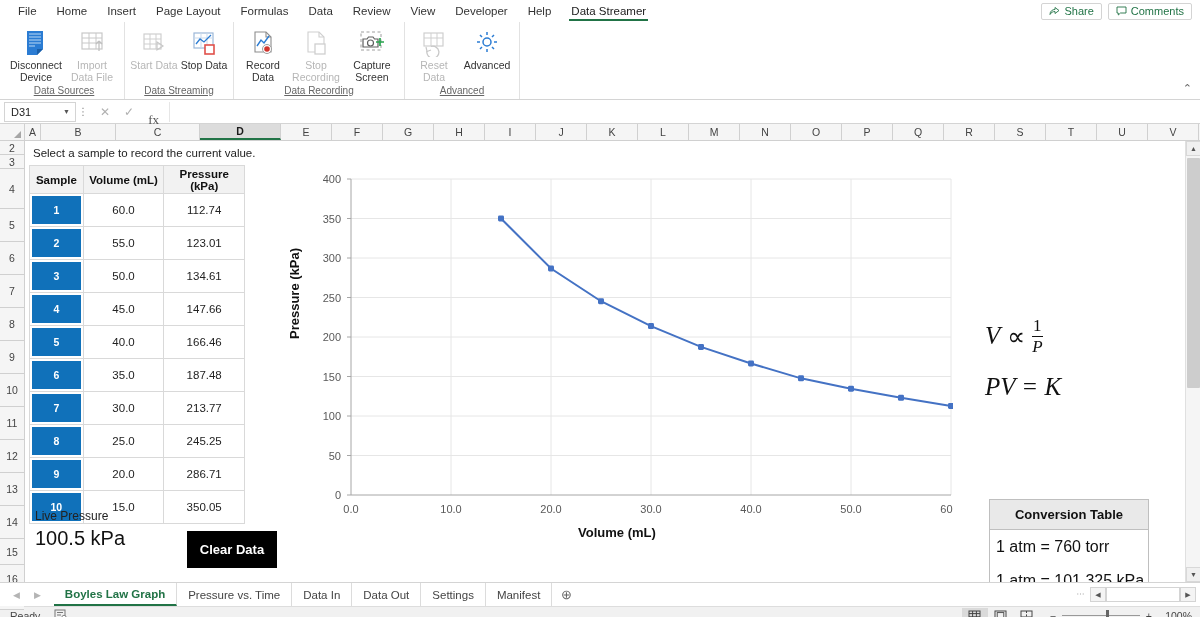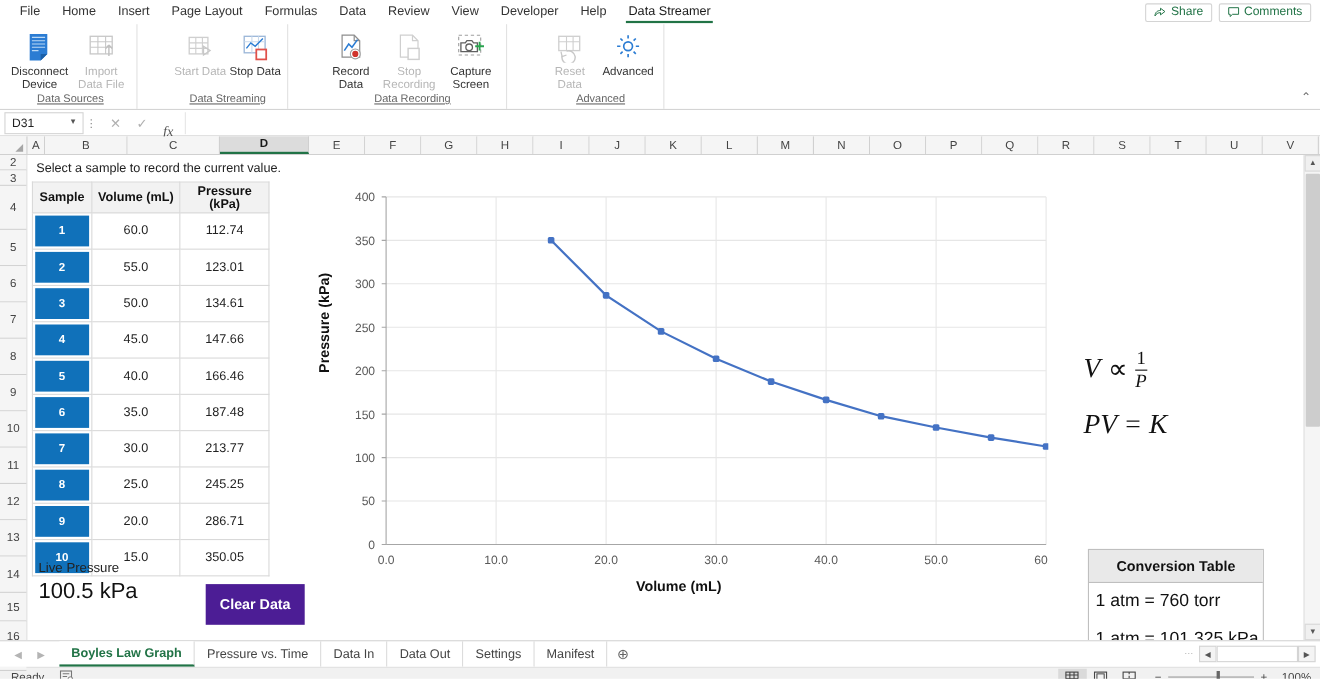--- a/index.html
+++ b/index.html
@@ -25,21 +25,21 @@
   .chip {
     display:flex; align-items:center; gap:4px; font-size:11px; color:#217346;
     border:1px solid #d4d4d4; border-radius:2px; padding:1px 7px; background:#fff;
     height:17px;
   }
   .chip svg { display:block; }
 
   
   .ribbon {
     height: 78px; border-bottom:1px solid #d4d4d4; background:#fff;
-    display:flex; align-items:stretch; padding-left:4px; position:relative;gap:28px;
+    display:flex; align-items:stretch; padding-left:4px; position:relative;
   }
   .rgroup { display:flex; flex-direction:column; border-right:1px solid #e2e2e2; padding:0 4px; }
   .rgroup:last-of-type { }
   .ritems { display:flex; align-items:flex-start; flex:1; padding-top:4px; }
   .rbtn {
     width:50px; display:flex; flex-direction:column; align-items:center;
     padding: 2px 1px 0; cursor:default;
   }
   .rbtn.wide { width:56px; }
   .rbtn .ico { height:30px; display:flex; align-items:center; justify-content:center; }
@@ -59,21 +59,21 @@
   }
   .namebox {
     width:72px; height:20px; margin-left:4px; border:1px solid #d4d4d4; background:#fff;
     font-size:11px; display:flex; align-items:center; padding-left:6px; color:#222;
     position:relative;
   }
   .namebox .cv { position:absolute; right:5px; font-size:7px; color:#555; }
   .dots { width:14px; text-align:center; color:#888; font-size:10px; letter-spacing:0; }
   .fbtns { display:flex; gap:14px; align-items:center; padding:0 10px; color:#b0b0b0; font-size:12px;}
   .fbtns .chk { color:#b0b0b0; }
-  .fx { font-style:italic; font-family:"Liberation Serif",serif; color:#555; font-size:13px;margin-top:17px; }
+  .fx { font-family:"Liberation Serif",serif; color:#555; font-size:13px;margin-top:17px; }
   .finput { flex:1; height:20px; border-left:1px solid #e6e6e6; background:#fff; }
 
   
   .colhdr {
     height:17px; display:flex; background:#f5f5f5; border-bottom:1px solid #d0d0d0;
     font-size:10.5px; color:#444;
   }
   .corner {
     width:25px; border-right:1px solid #d0d0d0; position:relative; background:#f5f5f5;
   }
@@ -130,21 +130,21 @@
     width:100%; height:100%; background:#1071ba; color:#fff; font-weight:bold; font-size:10.5px;
     cursor:default;
   }
   .dtable td.num { width:78px; }
 
   .livewrap { position:absolute; left:10px; top:368px; }
   .livelbl { font-size:12px; color:#222; }
   .liveval { font-size:20px; color:#111; margin-top:4px; letter-spacing:0; }
   .cleardata {
     position:absolute; left:162px; top:390px; width:90px; height:37px;
-    background:#4c1d95; color:#fff; font-weight:bold; font-size:13px;
+    background:#000000; color:#fff; font-weight:bold; font-size:13px;
     display:flex; align-items:center; justify-content:center; cursor:default; border:none;
     font-family:"Liberation Sans", sans-serif;
   }
 
   
   .chart { position:absolute; left:256px; top:6px; width:672px; height:420px; background:#fff; }
   .chart-title {
     text-align:center; font-size:14.5px; font-weight:bold; color:#111; margin-top:4px;
   }
   .chart-svg { display:block; }

